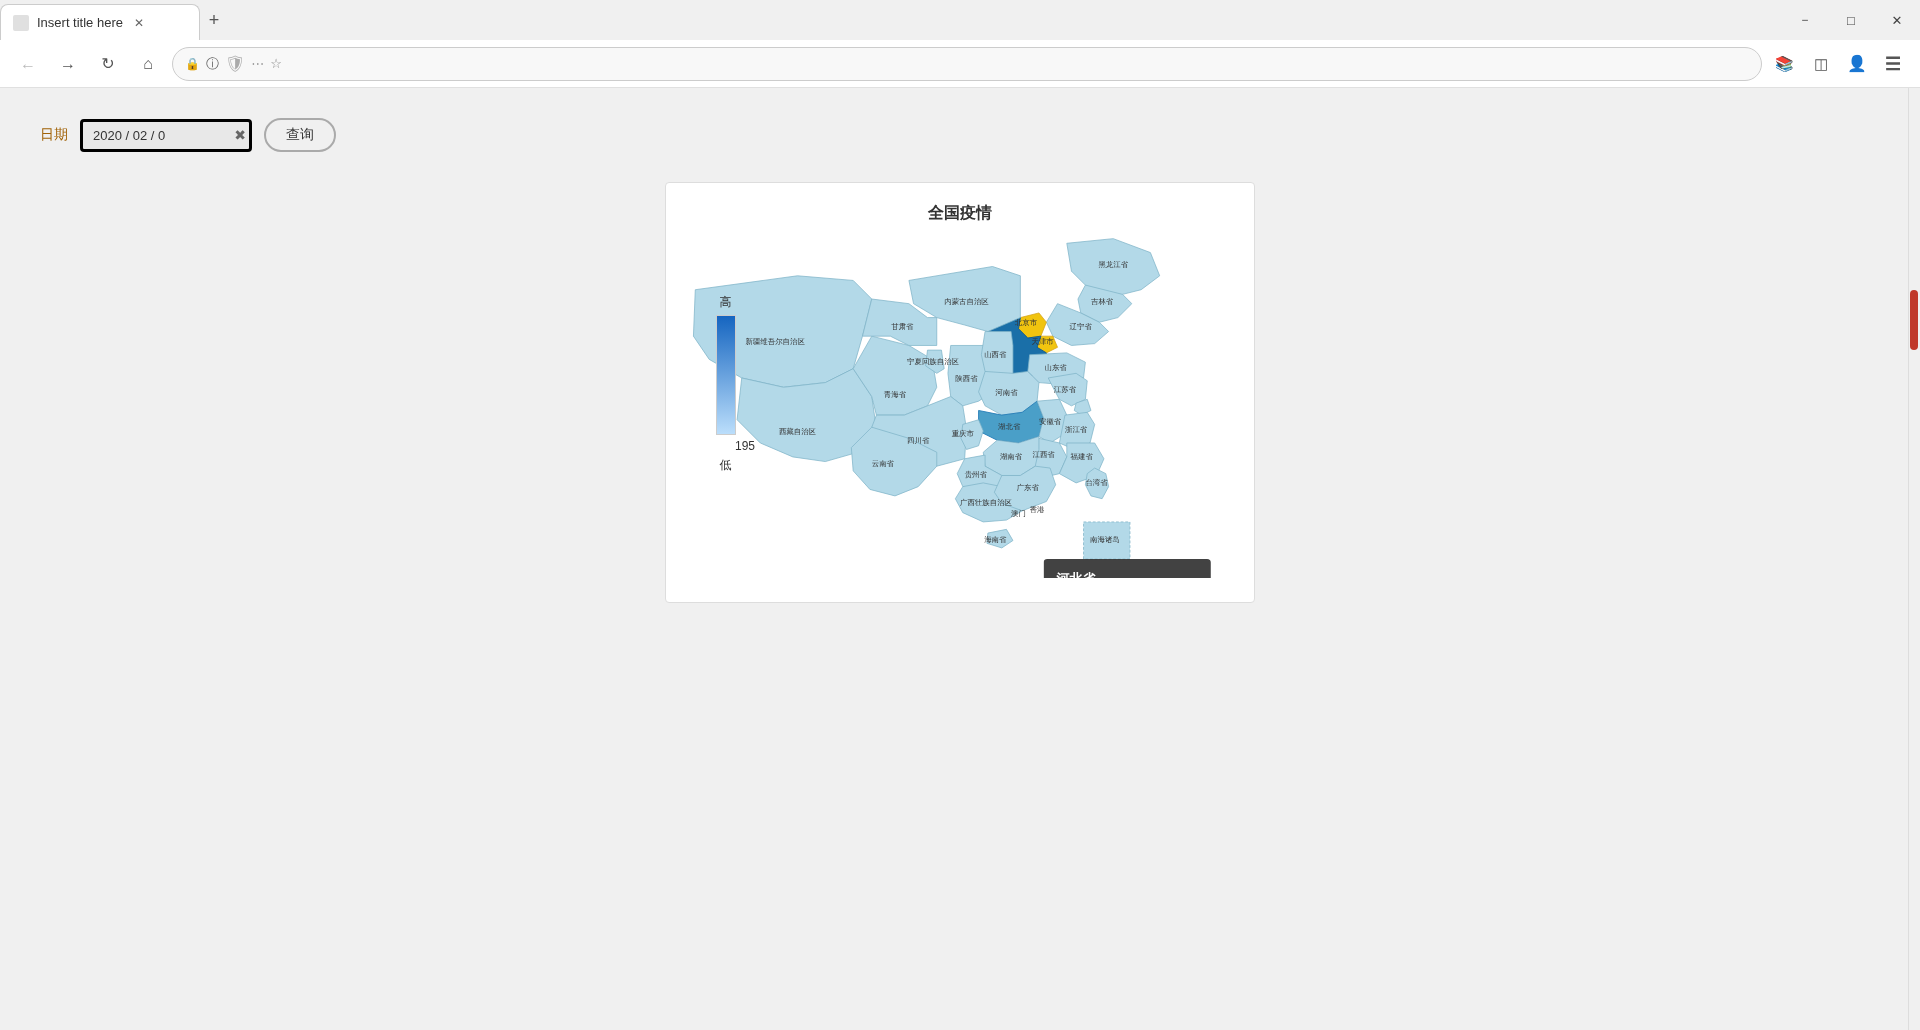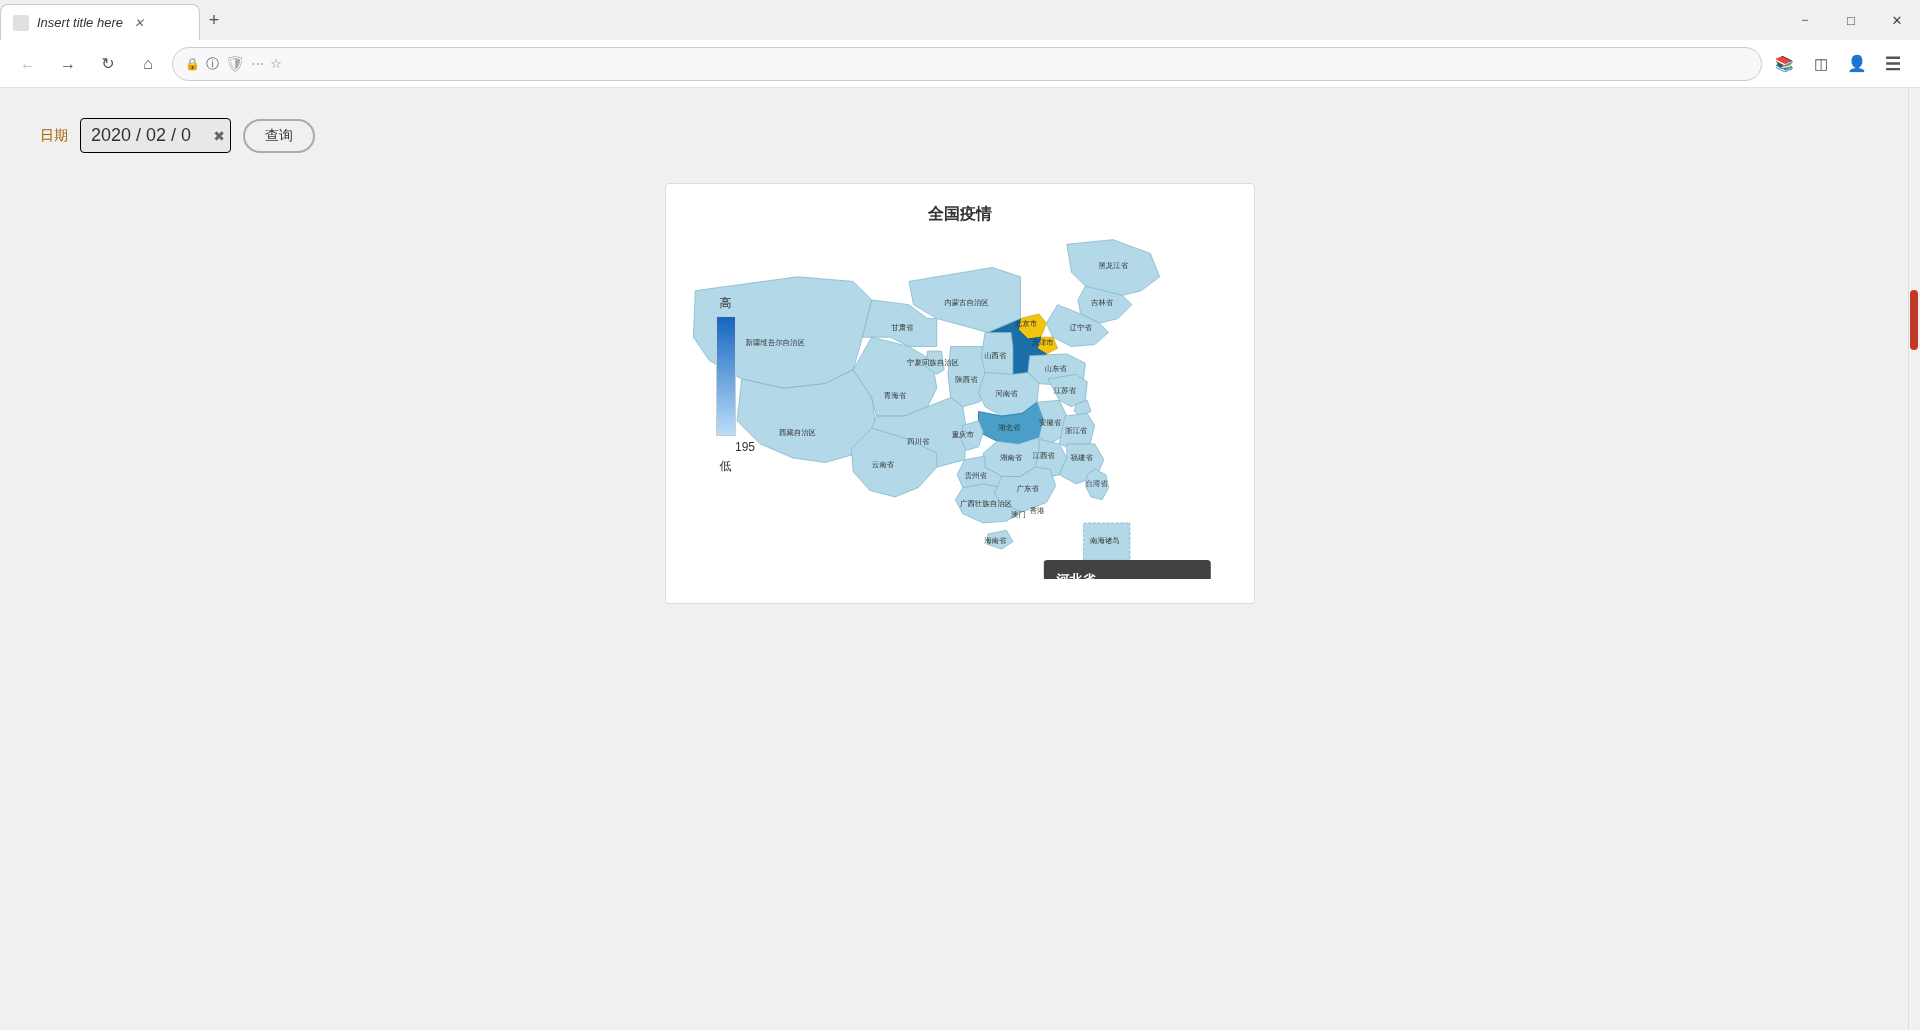--- a/index.html
+++ b/index.html
@@ -18,21 +18,20 @@
       height: 36px;
       display: flex;
       align-items: center;
       padding: 0 12px;
       gap: 8px;
       min-width: 200px;
       font-size: 13px;
       color: #333;
       position: relative;
       top: 2px;
-      font-style: italic;
     }
     .tab-close {
       width: 16px; height: 16px;
       border-radius: 50%;
       display: flex; align-items: center; justify-content: center;
       cursor: pointer;
       font-size: 12px;
       color: #666;
     }
     .tab-new {
@@ -136,26 +135,26 @@
       font-size: 14px;
       color: #a16207;
     }
     .date-input-wrapper {
       position: relative;
       display: flex;
       align-items: center;
     }
     .date-input {
       background: #e8e8e8;
-      border: 1px solid #000000;
+      border: 3px solid #000000;
       border-radius: 4px;
       padding: 6px 28px 6px 10px;
-      font-size: 18px;
-      color: #333;
-      width: 151px;
+      font-size: 13px;
+      color: #333;
+      width: 172px;
       outline: none;
     }
     .date-clear-btn {
       position: absolute;
       right: 6px;
       background: none;
       border: none;
       cursor: pointer;
       color: #666;
       font-size: 14px;

